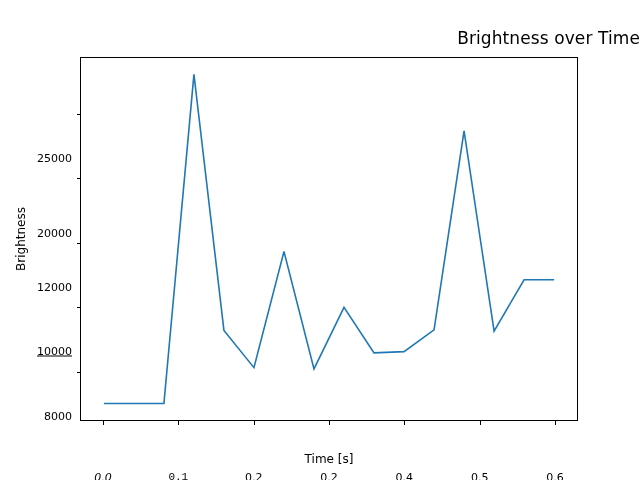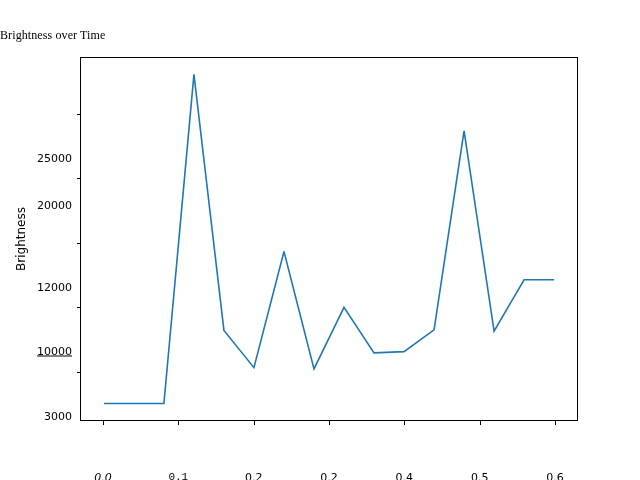--- a/index.html
+++ b/index.html
@@ -15,25 +15,24 @@
     width: 640px;
     height: 480px;
     background: #ffffff;
     overflow: hidden;
   }
   #title {
     position: absolute;
     left: 0;
     top: 28px;
     width: 640px;
-    text-align: left;
-    font-size: 12px;
+    text-align: right;
+    font-size: 17px;
     color: #000000;
     letter-spacing: 0.1px;
-    font-family: Liberation Serif, serif;
   }
   
   #axes {
     position: absolute;
     left: 80px;
     top: 57px;
     width: 498px;
     height: 364px;
     border: 1px solid #000000;
     box-sizing: border-box;
@@ -105,44 +104,45 @@
 <div id="figure">
 
   <div id="title">Brightness over Time</div>
 
   <div id="axes">
     <svg id="plot-svg" viewBox="0 0 498 364" preserveAspectRatio="none">
       <polyline id="data-line" fill="none" stroke="#1f77b4" stroke-width="1.6" stroke-linejoin="miter" stroke-linecap="butt" points="22.98,347.48 53.11,347.48 83.25,347.48 113.39,16.52 143.52,273.94 173.66,311.35 203.80,194.58 233.93,312.65 264.07,250.71 294.20,296.52 324.34,295.23 354.48,273.29 384.61,73.29 414.75,274.58 444.89,222.97 475.02,222.97"></polyline>
     </svg>
   </div>
 
+  <div id="xlabel">Time [s]</div>
   <div id="ylabel">Brightness</div>
 
   <div id="xticks-container">
       <div class="tick-mark xtick-mark" style="left: 102.98px;"></div>
       <div class="tick-label xtick-label" style="left: 102.98px; font-style: italic;">0.0</div>
       <div class="tick-mark xtick-mark" style="left: 178.32px;"></div>
       <div class="tick-label xtick-label" style="left: 178.32px; font-family: Liberation Mono, monospace;">0.1</div>
       <div class="tick-mark xtick-mark" style="left: 253.66px;"></div>
       <div class="tick-label xtick-label" style="left: 253.66px;">0.2</div>
       <div class="tick-mark xtick-mark" style="left: 329px;"></div>
       <div class="tick-label xtick-label" style="left: 329px;">0.2</div>
       <div class="tick-mark xtick-mark" style="left: 404.34px;"></div>
       <div class="tick-label xtick-label" style="left: 404.34px; text-decoration: underline;">0.4</div>
       <div class="tick-mark xtick-mark" style="left: 479.68px;"></div>
       <div class="tick-label xtick-label" style="left: 479.68px;">0.5</div>
       <div class="tick-mark xtick-mark" style="left: 555.02px;"></div>
       <div class="tick-label xtick-label" style="left: 555.02px;">0.6</div>
     </div>
   <div id="yticks-container">
       <div class="tick-mark ytick-mark" style="top: 371.58px;"></div>
-      <div class="tick-label ytick-label" style="top: 371.58px; left: 0px; width: 72px;">3000</div>
+      <div class="tick-label ytick-label" style="top: 371.58px; left: 0px; width: 72px;">8000</div>
       <div class="tick-mark ytick-mark" style="top: 307.06px;"></div>
       <div class="tick-label ytick-label" style="top: 307.06px; left: 0px; width: 72px; text-decoration: underline;">10000</div>
       <div class="tick-mark ytick-mark" style="top: 242.55px;"></div>
       <div class="tick-label ytick-label" style="top: 242.55px; left: 0px; width: 72px;">12000</div>
       <div class="tick-mark ytick-mark" style="top: 178.03px;"></div>
-      <div class="tick-label ytick-label" style="top: 161px; left: 0px; width: 72px;">20000</div>
+      <div class="tick-label ytick-label" style="top: 189px; left: 0px; width: 72px;">20000</div>
       <div class="tick-mark ytick-mark" style="top: 113.52px;"></div>
       <div class="tick-label ytick-label" style="top: 113.52px; left: 0px; width: 72px;">25000</div>
     </div>
 
 </div>
 
 </body></html>

